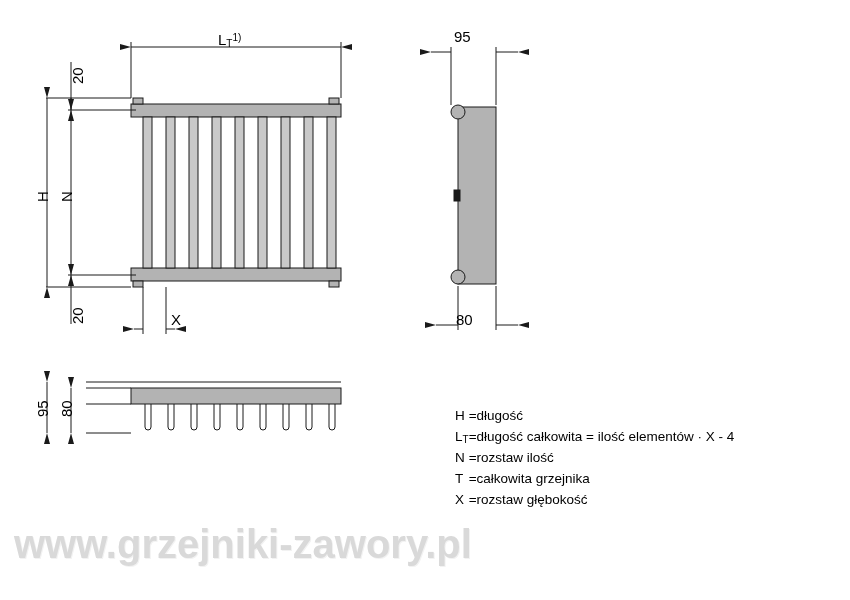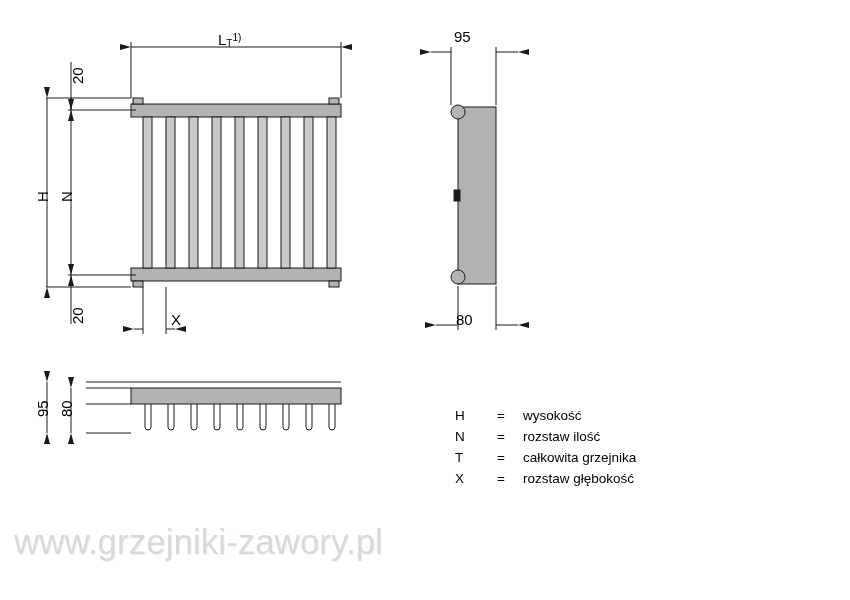--- a/index.html
+++ b/index.html
@@ -37,22 +37,22 @@
     white-space: nowrap;
   }
   #legend td.sym { width: 42px; }
   #legend td.eq  { width: 26px; }
 
   
   #watermark {
     position: absolute;
     left: 14px; top: 510px;
     font-family: "Liberation Sans", sans-serif;
-    font-size: 35px;
-    font-weight: normal;
+    font-size: 40px;
+    font-weight: bold;
     letter-spacing: 0px;
     color: #d9d9d9;
     text-shadow: 1px 1px 0 #f2f2f2;
     user-select: none;
     text-align: right;
   }
 </style>
 </head>
 <body>
 
@@ -183,21 +183,26 @@
 
   <div class="lbl rot" style="left:35px; top:405px;">95</div>
   <div class="lbl rot" style="left:59px; top:405px;">80</div>
 
   <div id="legend">
     <table>
       <tbody>
         <tr>
           <td class="sym"><span>H</span><span class="sub"></span></td>
           <td class="eq">=</td>
-          <td class="txt">wysokość</td>
+          <td class="txt">długość</td>
+        </tr>
+        <tr>
+          <td class="sym"><span>L</span><span class="sub">T</span></td>
+          <td class="eq">=</td>
+          <td class="txt">długość całkowita  = ilość elementów · X - 4</td>
         </tr>
         <tr>
           <td class="sym"><span>N</span><span class="sub"></span></td>
           <td class="eq">=</td>
           <td class="txt">rozstaw ilość</td>
         </tr>
         <tr>
           <td class="sym"><span>T</span><span class="sub"></span></td>
           <td class="eq">=</td>
           <td class="txt">całkowita grzejnika</td>

